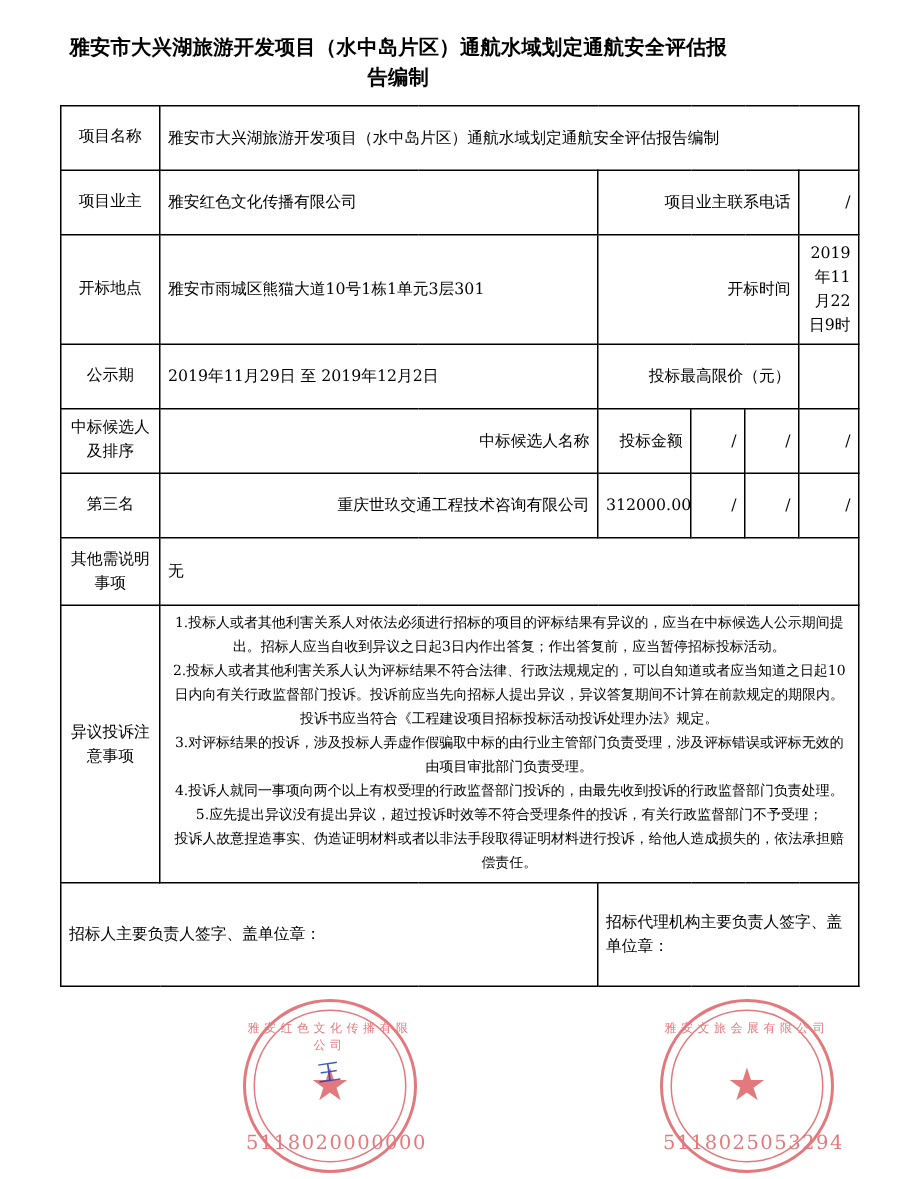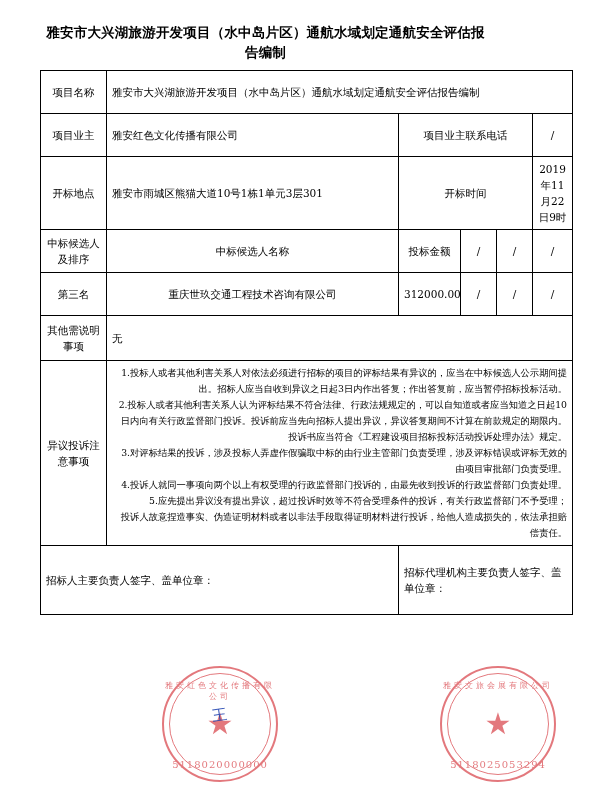--- a/index.html
+++ b/index.html
@@ -44,35 +44,36 @@
     border: 1px solid #000;
     padding: 4px 5px;
     vertical-align: middle;
     line-height: 16px;
   }
   td.lbl {
     text-align: center;
     width: 66px;
   }
   td.ctr {
-    text-align: center;
+    text-align: right;
   }
   td.lft {
     text-align: left;
   }
   .tall {
     height: 34px;
+    font-family: Liberation Serif, serif;
   }
   .two-line {
     line-height: 15px;
   }
   .notes {
     font-size: 9.3px;
     line-height: 14.5px;
-    text-align: right;
+    text-align: center;
     padding: 5px 6px;
   }
   .notes p {
     margin: 0;
   }
   .sig-row td {
     height: 60px;
     vertical-align: top;
     padding-top: 16px;
     font-size: 10.5px;
@@ -105,21 +106,21 @@
     position: absolute;
     left: 0;
     width: 100%;
     text-align: center;
     color: #d2272e;
     font-family: "DejaVu Serif", "Liberation Serif", serif;
     font-size: 8px;
     letter-spacing: 3px;
   }
   .stamp .txt-top { top: 12px; }
-  .stamp .txt-bot { bottom: 10px; letter-spacing: 1px; font-size: 10px;}
+  .stamp .txt-bot { bottom: 10px; letter-spacing: 1px; font-size: 13px;}
   #stamp-left {
     left: 162px;
     top: 666px;
     width: 112px;
     height: 112px;
   }
   #stamp-right {
     left: 440px;
     top: 666px;
     width: 112px;
@@ -167,20 +168,26 @@
         <td class="ctr" colspan="3">项目业主联系电话</td>
         <td class="ctr">/</td>
       </tr>
       <tr>
         <td class="lbl tall">开标地点</td>
         <td class="lft" colspan="2">雅安市雨城区熊猫大道10号1栋1单元3层301</td>
         <td class="ctr" colspan="3">开标时间</td>
         <td class="ctr">2019年11月22日9时</td>
       </tr>
       <tr>
+        <td class="lbl tall">公示期</td>
+        <td class="lft" colspan="2">2019年11月29日 至 2019年12月2日</td>
+        <td class="ctr" colspan="3">投标最高限价（元）</td>
+        <td class="ctr"></td>
+      </tr>
+      <tr>
         <td class="lbl tall two-line">中标候选人及排序</td>
         <td class="ctr" colspan="2">中标候选人名称</td>
         <td class="ctr">投标金额</td>
         <td class="ctr">/</td>
         <td class="ctr">/</td>
         <td class="ctr">/</td>
       </tr>
       <tr>
         <td class="lbl tall">第三名</td>
         <td class="ctr" colspan="2">重庆世玖交通工程技术咨询有限公司</td>

